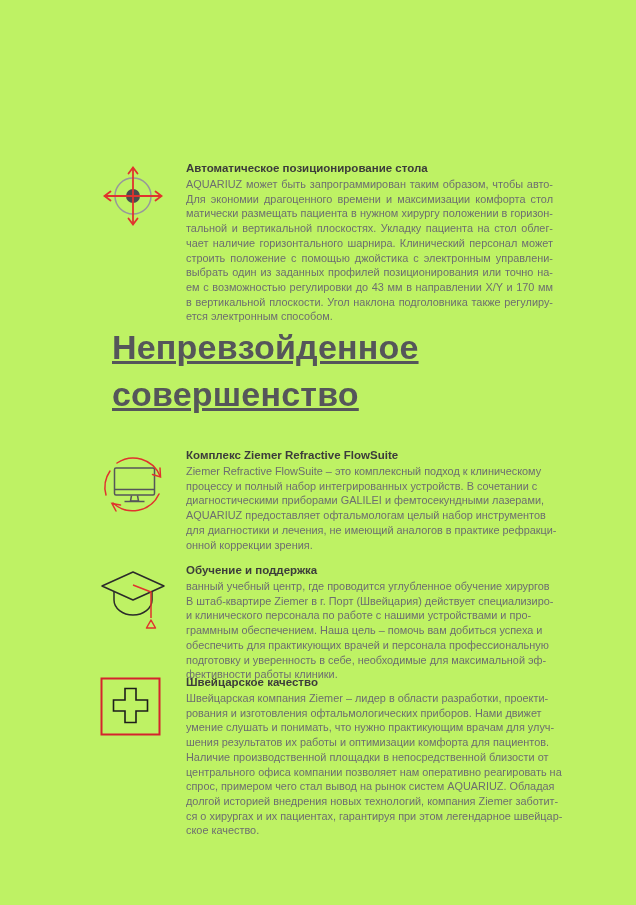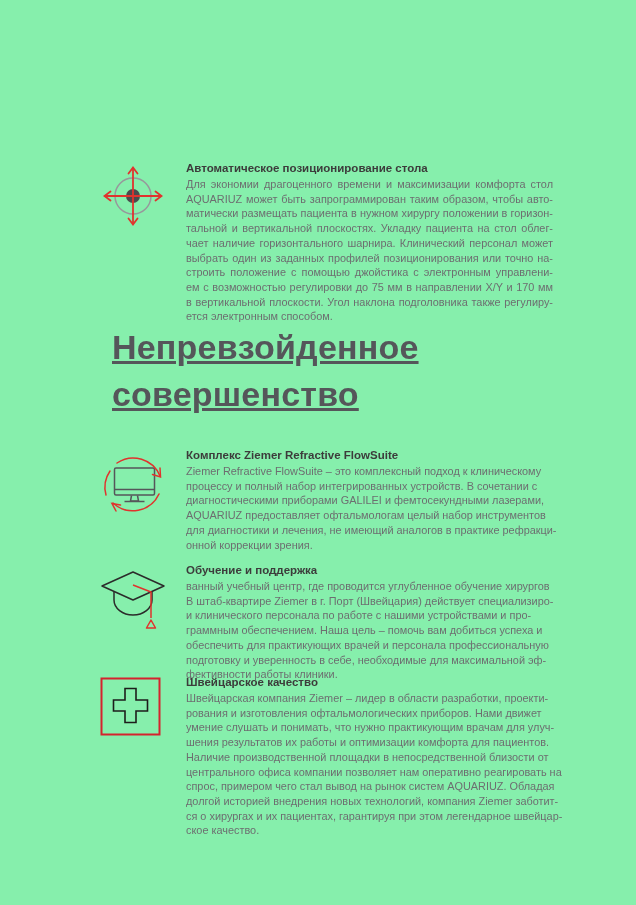--- a/index.html
+++ b/index.html
@@ -1,20 +1,20 @@
 <!DOCTYPE html>
 <html><head>
 <meta charset="utf-8">
 <style>
   html, body { margin: 0; padding: 0; background: #ffffff; }
   .page {
     position: relative;
     width: 636px;
     height: 905px;
-    background: #86efac;
+    background: #bef264;
     overflow: hidden;
     font-family: "Liberation Sans", sans-serif;
   }
   .feature {
     position: absolute;
     left: 100px;
     width: 453px;
     display: flex;
     align-items: flex-start;
   }
@@ -76,28 +76,28 @@
           <polyline points="28.5,8.5 33,2.5 37.5,8.5"></polyline>
           <polyline points="28.5,53.5 33,59.5 37.5,53.5"></polyline>
           <polyline points="10.5,26.5 4.5,31 10.5,35.5"></polyline>
           <polyline points="55.5,26.5 61.5,31 55.5,35.5"></polyline>
         </g>
       </svg>
     </div>
     <div class="text-col">
       <h3 class="section-heading">Автоматическое позиционирование стола</h3>
       <div class="section-body justify">
+          <div class="text-line">AQUARIUZ может быть запрограммирован таким образом, чтобы авто-</div>
           <div class="text-line">Для экономии драгоценного времени и максимизации комфорта стол</div>
-          <div class="text-line">AQUARIUZ может быть запрограммирован таким образом, чтобы авто-</div>
           <div class="text-line">матически размещать пациента в нужном хирургу положении в горизон-</div>
           <div class="text-line">тальной и вертикальной плоскостях. Укладку пациента на стол облег-</div>
           <div class="text-line">чает наличие горизонтального шарнира. Клинический персонал может</div>
+          <div class="text-line">строить положение с помощью джойстика с электронным управлени-</div>
           <div class="text-line">выбрать один из заданных профилей позиционирования или точно на-</div>
-          <div class="text-line">строить положение с помощью джойстика с электронным управлени-</div>
-          <div class="text-line">ем с возможностью регулировки до 75 мм в направлении X/Y и 170 мм</div>
+          <div class="text-line">ем с возможностью регулировки до 43 мм в направлении X/Y и 170 мм</div>
           <div class="text-line">в вертикальной плоскости. Угол наклона подголовника также регулиру-</div>
           <div class="text-line last">ется электронным способом.</div>
         </div>
     </div>
   </section>
 
   <h1 class="big-title">
       <div class="text-line">Непревзойденное</div>
       <div class="text-line last">совершенство</div>
     </h1>

